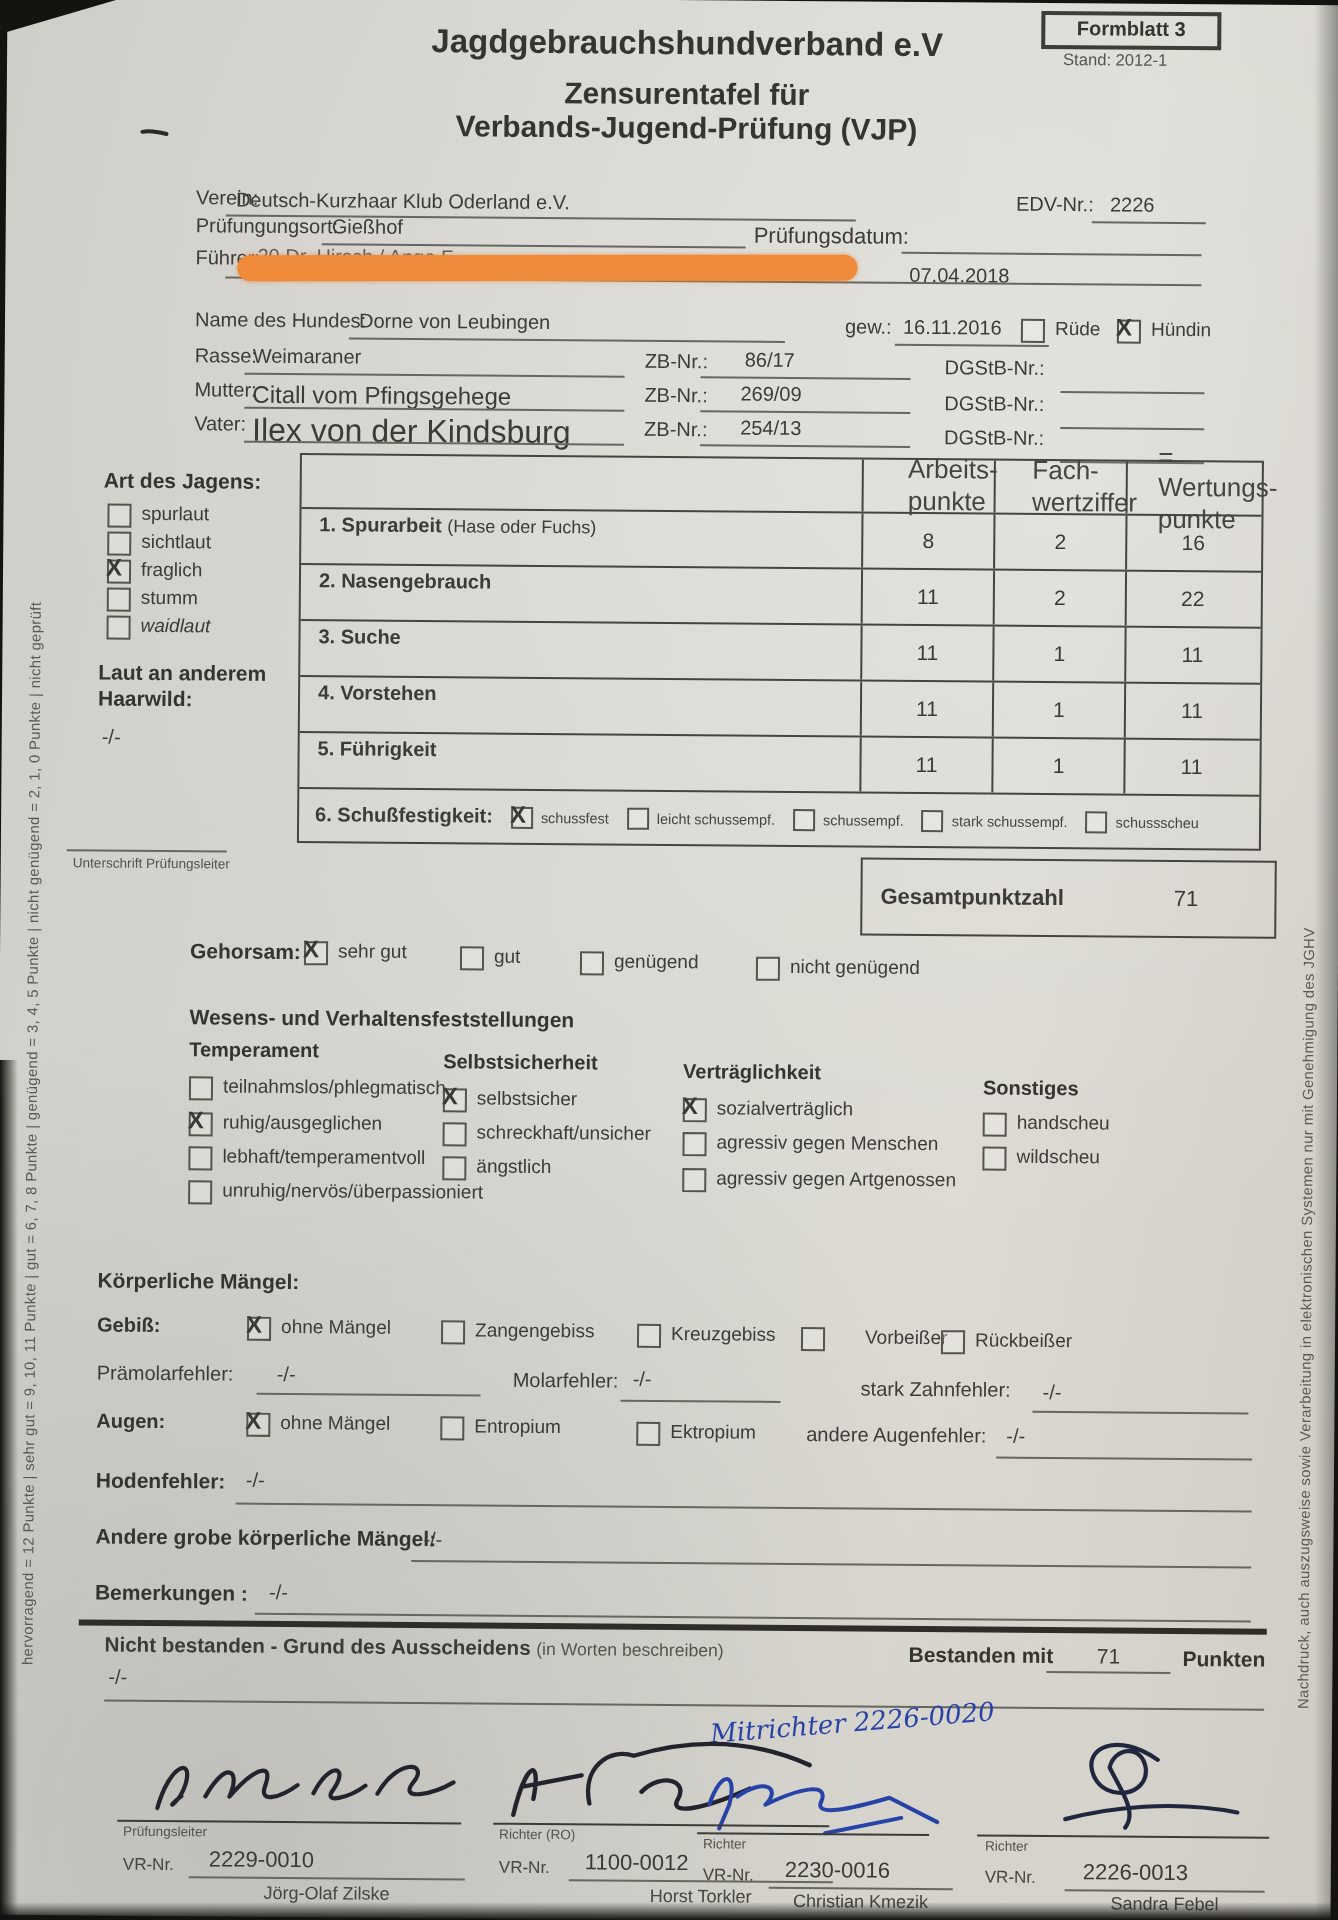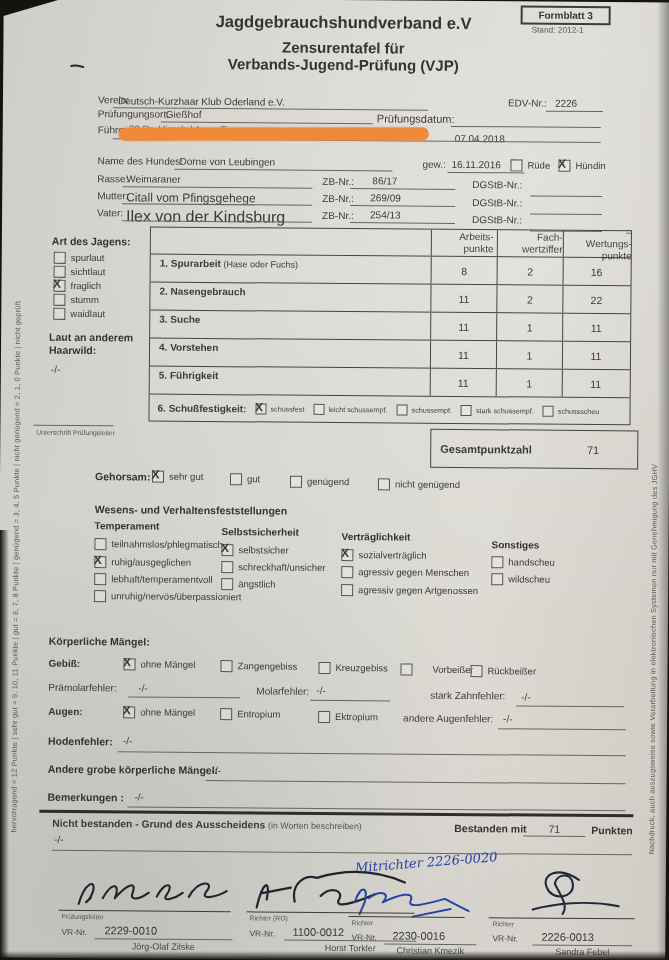--- a/index.html
+++ b/index.html
@@ -20,21 +20,21 @@
   .cb{width:10px;height:10px;border:1.3px solid #55544c;position:relative;flex:none;background:rgba(252,252,250,.25);}
   .cb b{position:absolute;left:-1.5px;top:-4px;font-size:12px;color:#3a3936;font-weight:700;}
   .tbl{position:absolute;left:148px;top:228px;width:482px;border:1.6px solid #454540;background:rgba(255,255,255,.05);box-sizing:border-box;}
   .trow,.thead{display:flex;border-bottom:1.3px solid #454540;box-sizing:border-box;}
   .tschuss{display:flex;align-items:center;height:26px;padding-left:8px;gap:9px;}
   .tc{border-right:1.3px solid #454540;box-sizing:border-box;}
   .flast{border-right:none !important;}
   .lab{width:281px;padding:3px 0 0 9px;font-size:10px;}
   .num{width:66px;display:flex;align-items:center;justify-content:center;font-size:10.5px;color:#3a3935;}
   .thead{height:27px;}.trow{height:28px;}
-  .th{font-size:10px;line-height:1.2;text-align:right;white-space:pre-line;color:#45443e;
+  .th{font-size:13px;line-height:1.2;text-align:left;white-space:pre-line;color:#45443e;
       display:flex;align-items:center;justify-content:center;padding-left:24px;}
   .sopt{display:flex;align-items:center;gap:4px;font-size:7.2px;color:#45443e;}
   .sopt .cb{width:9px;height:9px;}
   .sig path{fill:none;stroke-linecap:round;stroke-linejoin:round;}
   .siglab{font-size:6.8px;color:#55544c;}
   .vr{font-size:8.5px;color:#45443e;}
   .vrv{font-size:11px;color:#3a3935;}
   .nm{font-size:9px;color:#45443e;}
   .shade{position:absolute;z-index:60;pointer-events:none;}
 </style>
@@ -139,21 +139,21 @@
           <b>X</b>
         </span>
     <span>fraglich</span>
       </span>
   <span class="opt" style="left:52px;top:296px;">
     <span class="cb">
           <b></b>
         </span>
     <span>stumm</span>
       </span>
-  <span class="opt" style="left:52px;top:310px;">
+  <span class="opt" style="left:52px;top:310px;font-style:italic;">
     <span class="cb">
           <b></b>
         </span>
     <span>waidlaut</span>
       </span>
 
   <div class="abs b" style="left:48px;top:333px;width:100px;font-size:10.5px;line-height:1.25;">Laut an anderem Haarwild:</div>
   <div class="abs" style="left:50px;top:366px;font-size:10px;">-/-</div>
   <div class="ul" style="left:33px;top:415px;width:80px;height:12px;"></div>
   <div class="abs" style="left:36px;top:431px;font-size:6.8px;color:#55544c;">Unterschrift Prüfungsleiter</div>

